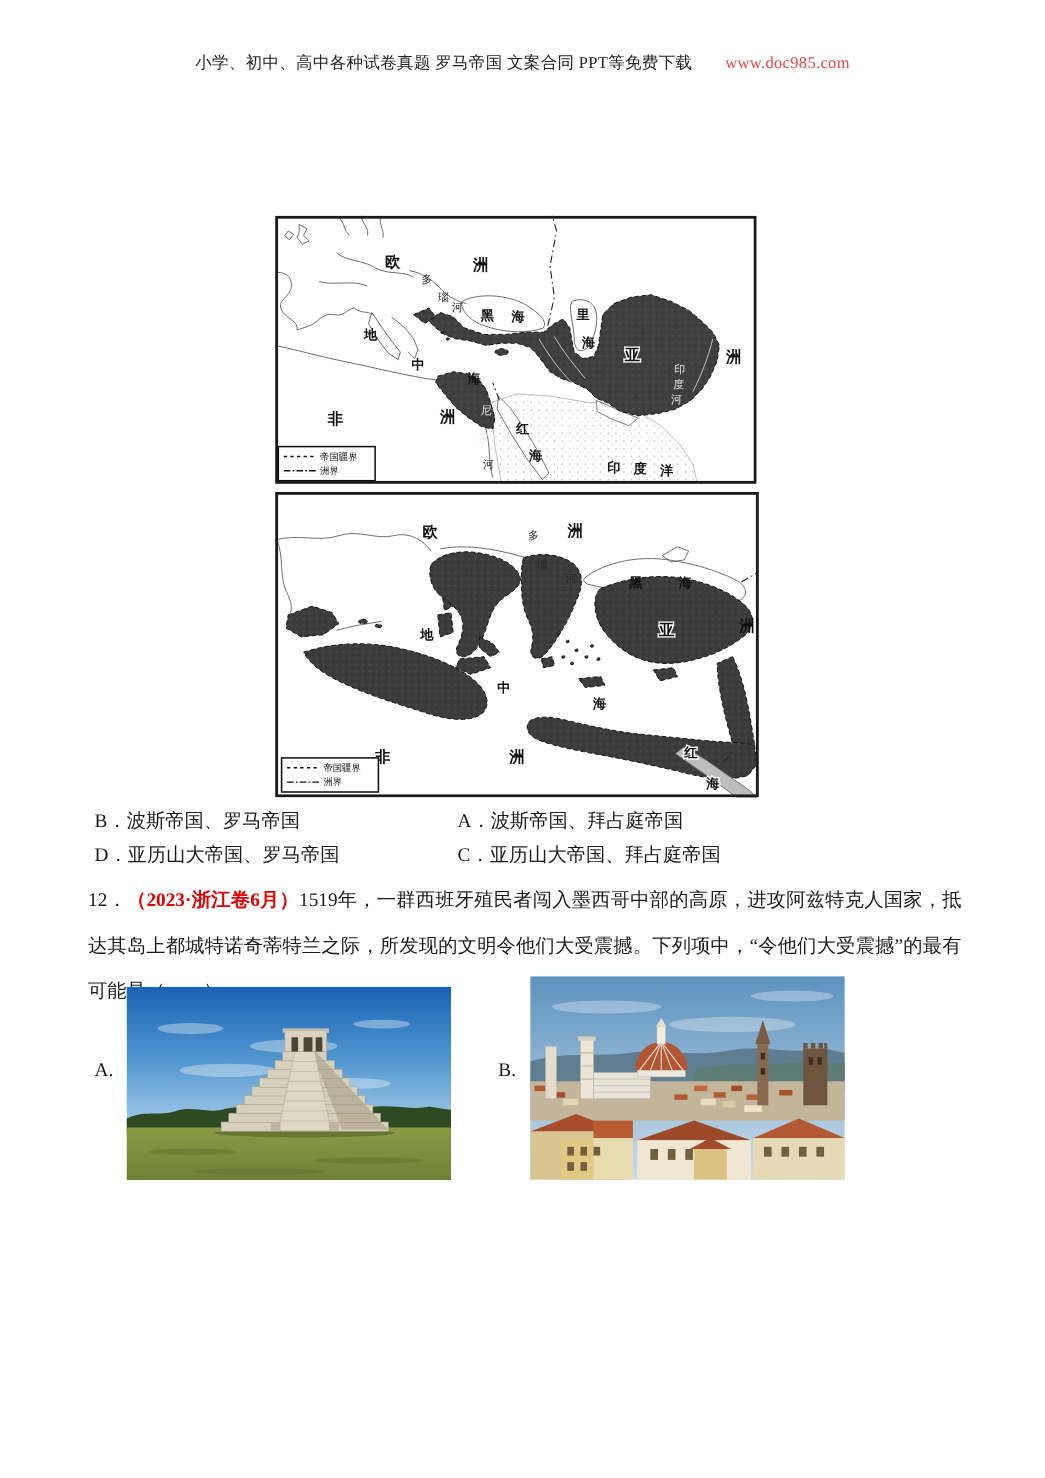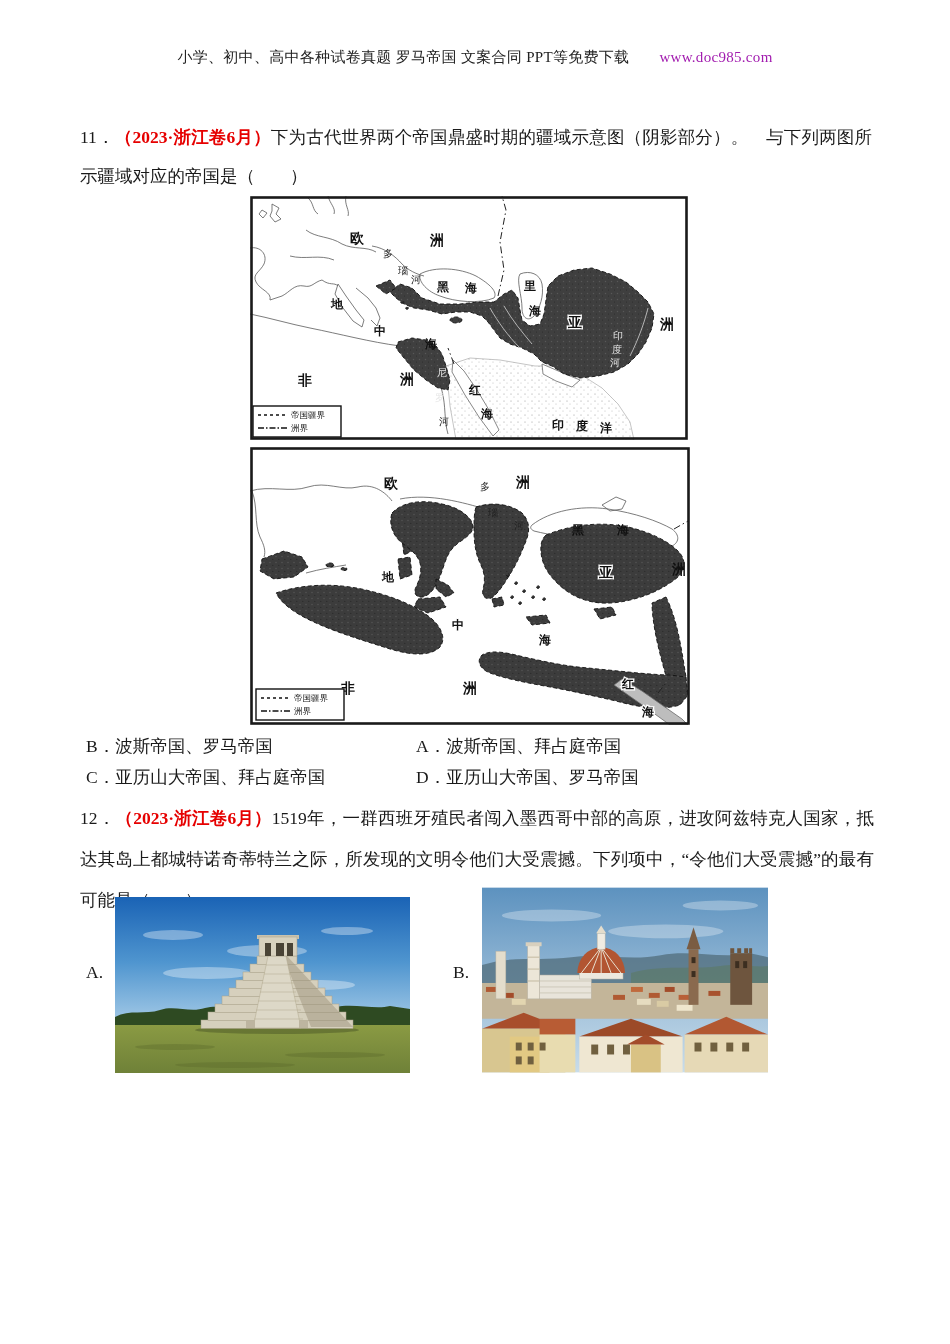--- a/index.html
+++ b/index.html
@@ -4,21 +4,21 @@
 <style>
   html,body{margin:0;padding:0;background:#888;}
   .page{
     position:relative;width:950px;height:1344px;margin:0 auto;background:#ffffff;
     font-family:"Liberation Serif","DejaVu Serif",serif;color:#1a1a1a;overflow:hidden;
   }
   .header{
     position:absolute;top:48px;left:0;right:0;text-align:center;
     font-size:15px;color:#222;letter-spacing:.3px;white-space:nowrap;
   }
-  .header .url{margin-left:30px;color:#a21caf;text-decoration:none;}
+  .header .url{margin-left:30px;color:#ef4444;text-decoration:none;}
   .para{position:absolute;font-size:17.5px;text-align:justify;margin:0;}
   .q11{top:118px;left:80px;width:792px;line-height:39px;}
   .q12{top:798px;left:80px;width:794px;line-height:41px;}
   .red{color:#e60000;font-weight:700;}
   .mapfig{position:absolute;margin:0;padding:0;background:#fff;}
   .map1{top:196px;left:250px;width:438px;height:244px;}
   .map2{top:447px;left:250px;width:440px;height:278px;}
   .options{
     position:absolute;top:731px;left:86px;width:786px;
     display:grid;grid-template-columns:330px 1fr;grid-auto-rows:31px;
@@ -41,23 +41,20 @@
 </style>
 </head>
 <body>
 
 <div class="page">
 
   <div class="header">
     <span>小学、初中、高中各种试卷真题 罗马帝国 文案合同 PPT等免费下载</span><a class="url">www.doc985.com</a>
   </div>
 
-  <p class="para q11">
-    <span>11．</span><span class="red">（2023·浙江卷6月）</span><span>下为古代世界两个帝国鼎盛时期的疆域示意图（阴影部分）。　与下列两图所示疆域对应的帝国是（　　）</span>
-  </p>
 
   <figure class="mapfig map1">
     <svg viewBox="0 0 438 244">
       <defs>
         <pattern id="tex1" width="6" height="6" patternUnits="userSpaceOnUse">
           <rect width="6" height="6" fill="#3f3f3f"></rect>
           <circle cx="1.5" cy="1.5" r="0.7" fill="#585858"></circle>
           <circle cx="4.5" cy="4" r="0.6" fill="#2a2a2a"></circle>
         </pattern>
         <pattern id="stip1" width="7" height="7" patternUnits="userSpaceOnUse">
@@ -232,22 +229,22 @@
         <text class="leg" x="44" y="267">洲界</text>
       </g>
 
       <rect x="1.5" y="1.5" width="437" height="275" fill="none" stroke="#1a1a1a" stroke-width="2.6"></rect>
     </svg>
   </figure>
 
   <div class="options">
     <div><span>B．</span><span>波斯帝国、罗马帝国</span></div>
     <div><span>A．</span><span>波斯帝国、拜占庭帝国</span></div>
+    <div><span>D．</span><span>亚历山大帝国、罗马帝国</span></div>
     <div><span>C．</span><span>亚历山大帝国、拜占庭帝国</span></div>
-    <div><span>D．</span><span>亚历山大帝国、罗马帝国</span></div>
   </div>
 
   <p class="para q12">
     <span>12．</span><span class="red">（2023·浙江卷6月）</span><span>1519年，一群西班牙殖民者闯入墨西哥中部的高原，进攻阿兹特克人国家，抵达其岛上都城特诺奇蒂特兰之际，所发现的文明令他们大受震撼。下列项中，“令他们大受震撼”的最有可能是（　　）</span>
   </p>
 
   <span class="photo-label label-a">A.</span>
   <figure class="photofig photo-a">
     <svg viewBox="0 0 295 176">
       <defs>

